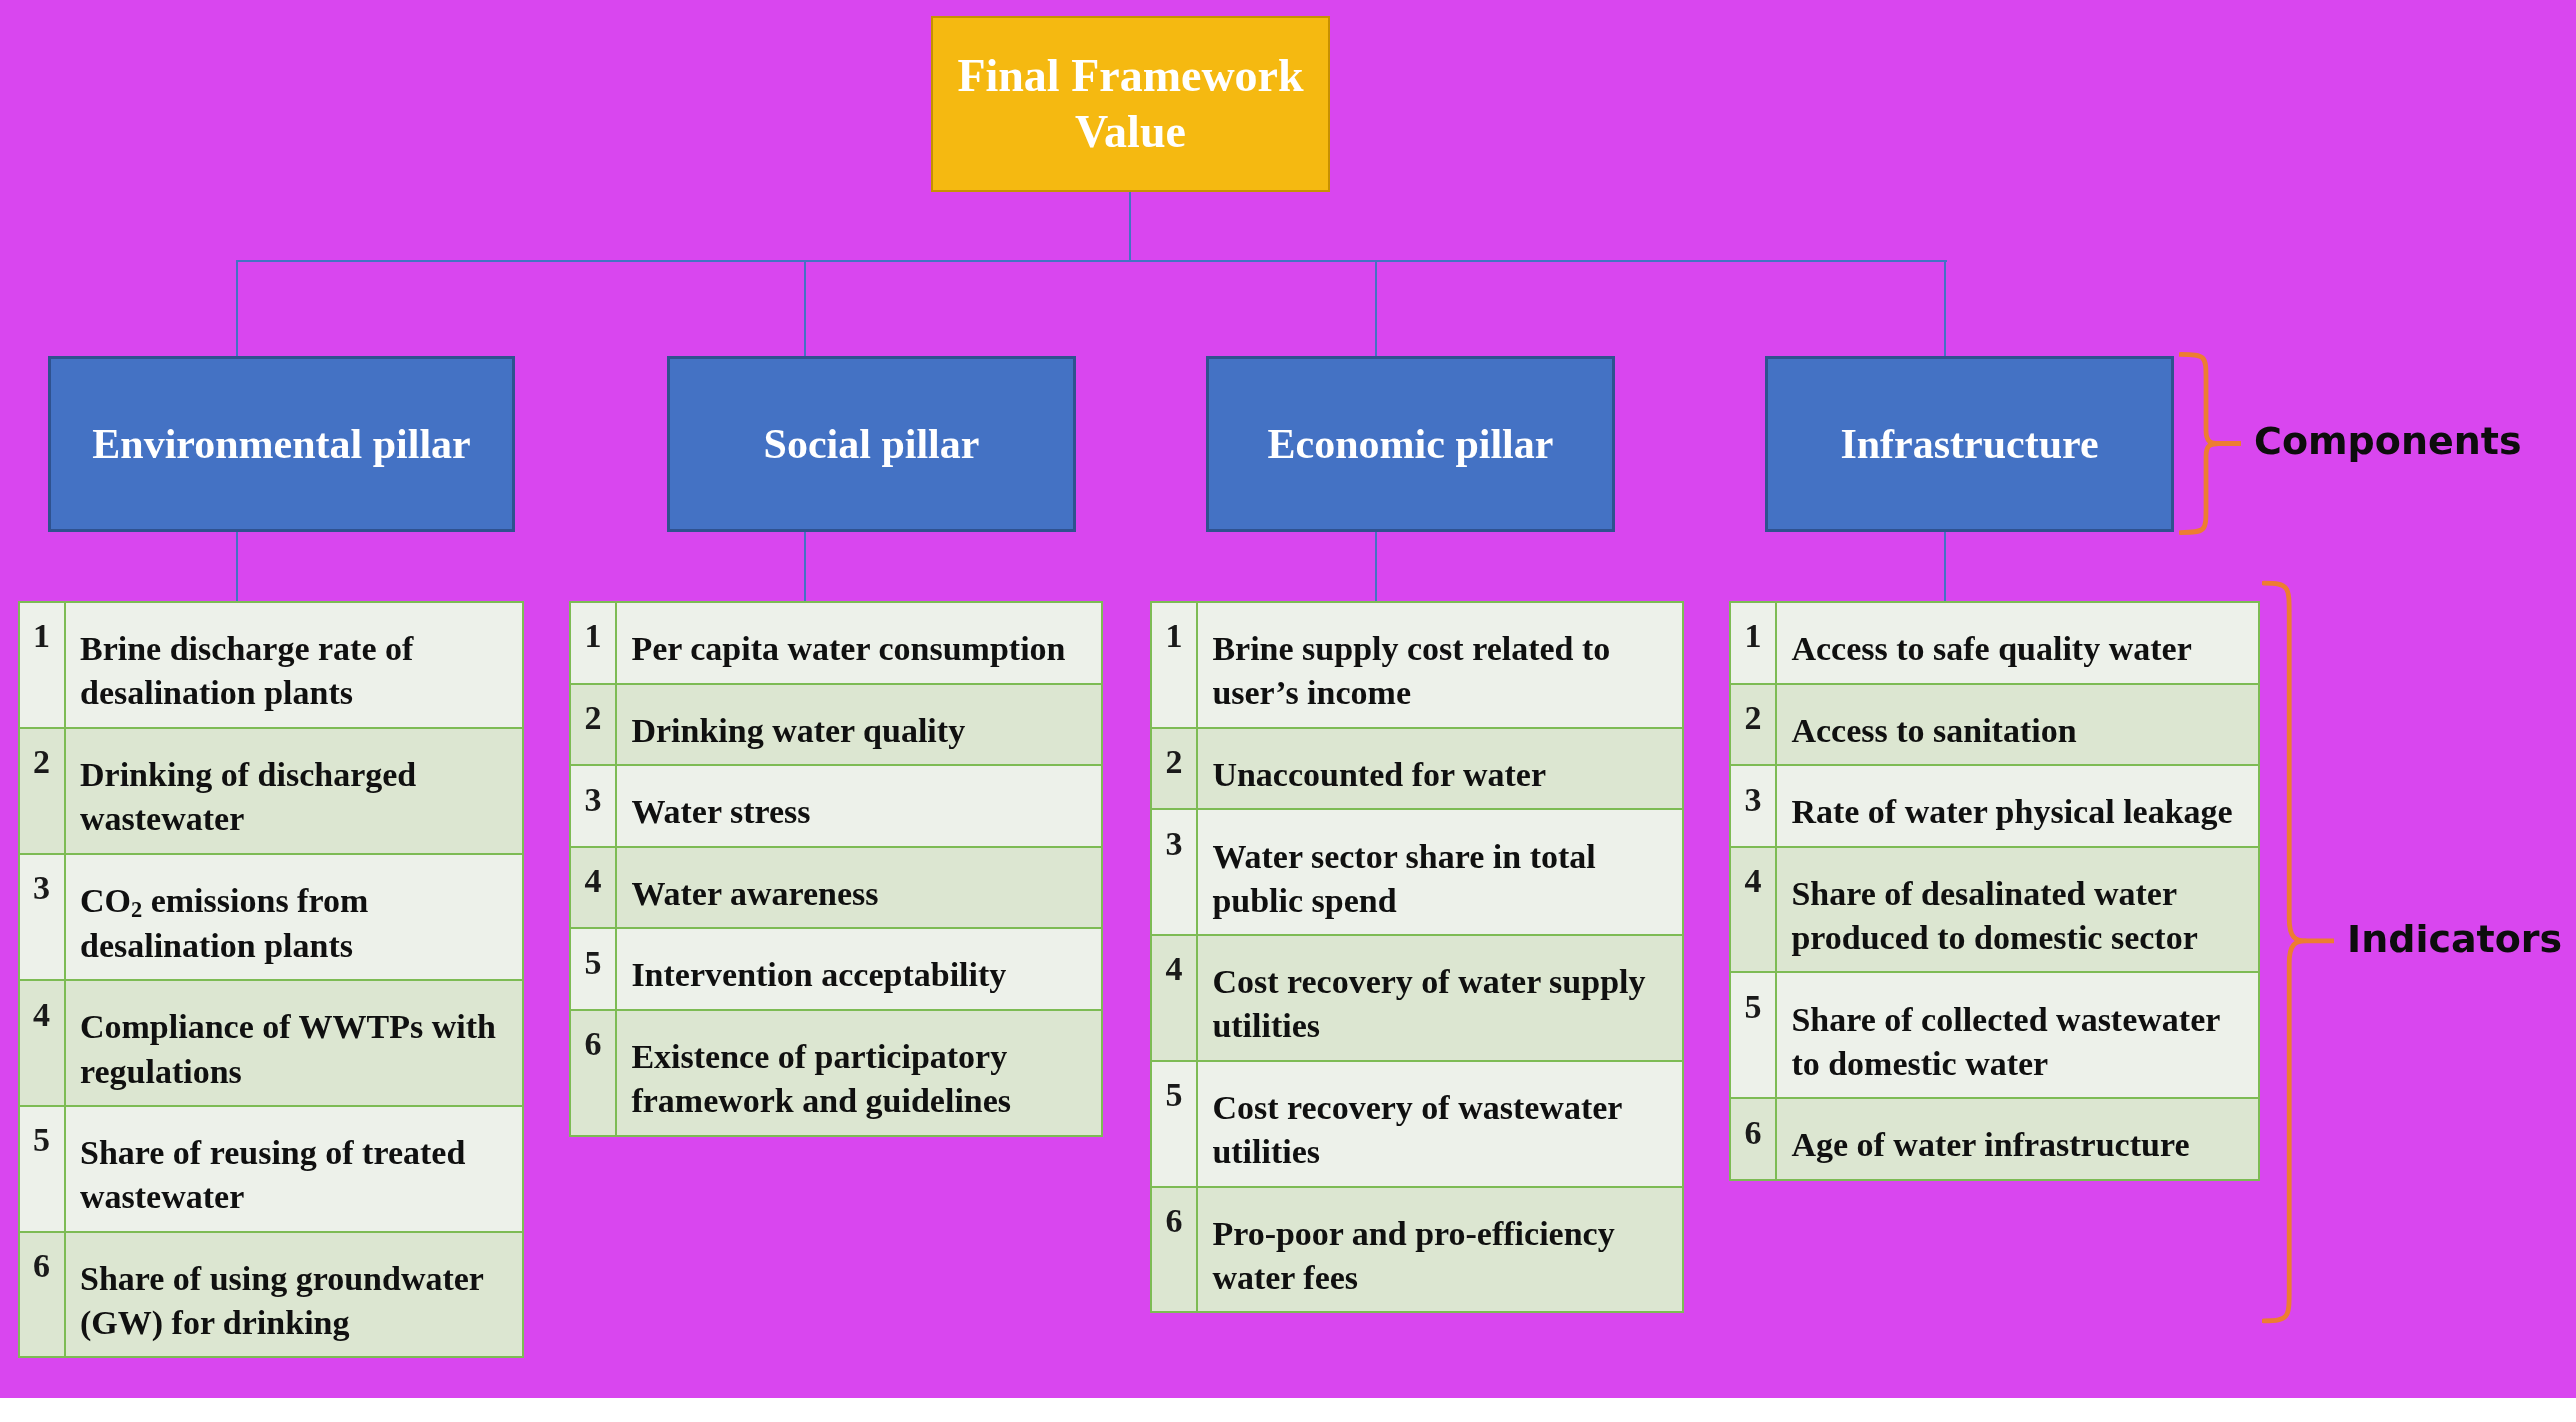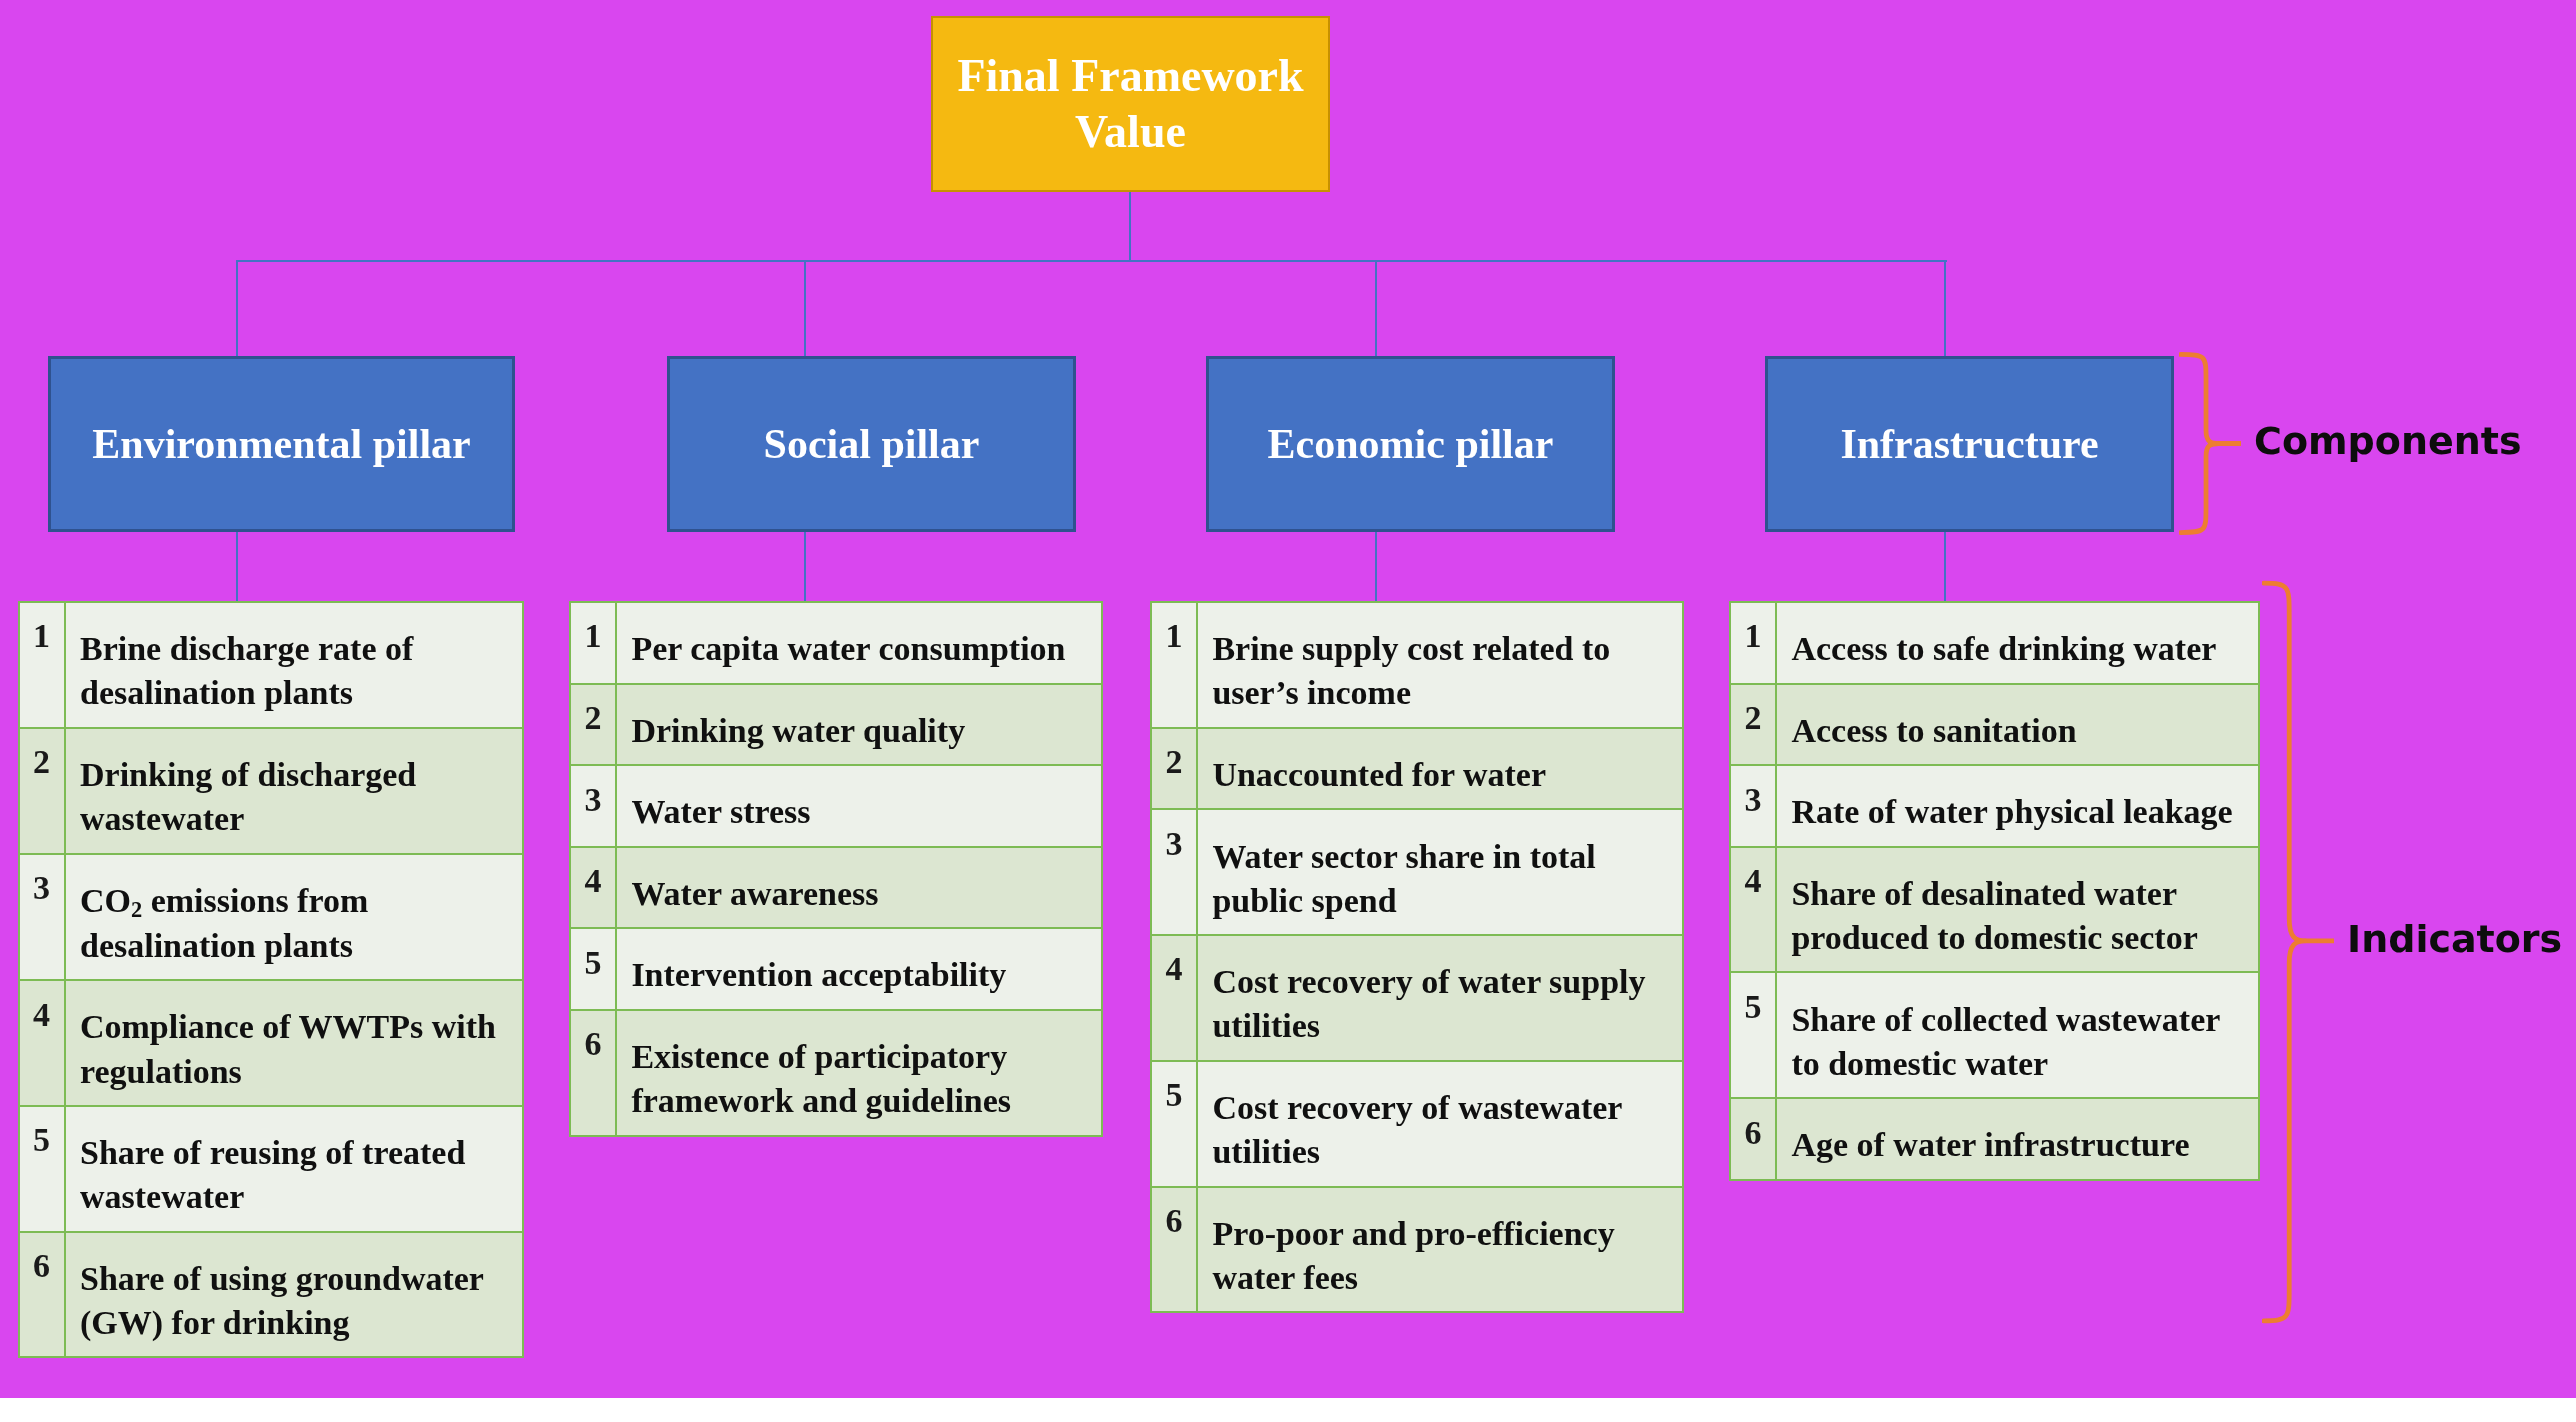--- a/index.html
+++ b/index.html
@@ -237,21 +237,21 @@
       </div>
       <div class="ind-row even">
         <div class="ind-num">6</div>
         <div class="ind-text">Pro-poor and pro-efficiency water fees</div>
       </div>
     </div>
 
   <div class="ind-table" id="table-infrastructure" style="left:1729px; top:601px; width:531px;">
       <div class="ind-row odd">
         <div class="ind-num">1</div>
-        <div class="ind-text">Access to safe drinking water</div>
+        <div class="ind-text">Access to safe quality water</div>
       </div>
       <div class="ind-row even">
         <div class="ind-num">2</div>
         <div class="ind-text">Access to sanitation</div>
       </div>
       <div class="ind-row odd">
         <div class="ind-num">3</div>
         <div class="ind-text">Rate of water physical leakage</div>
       </div>
       <div class="ind-row even">

